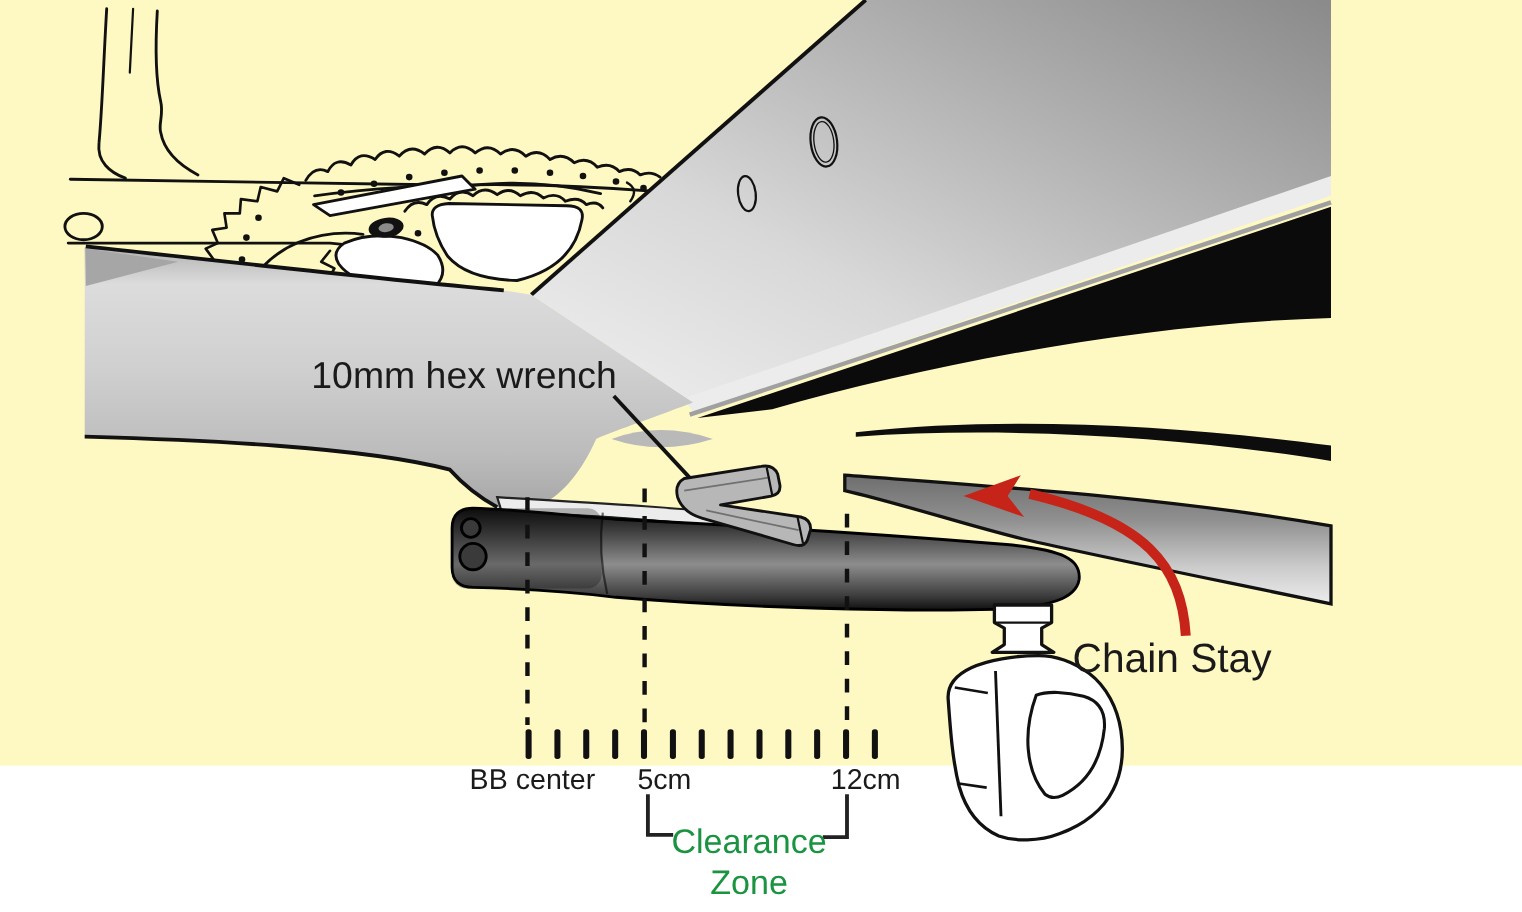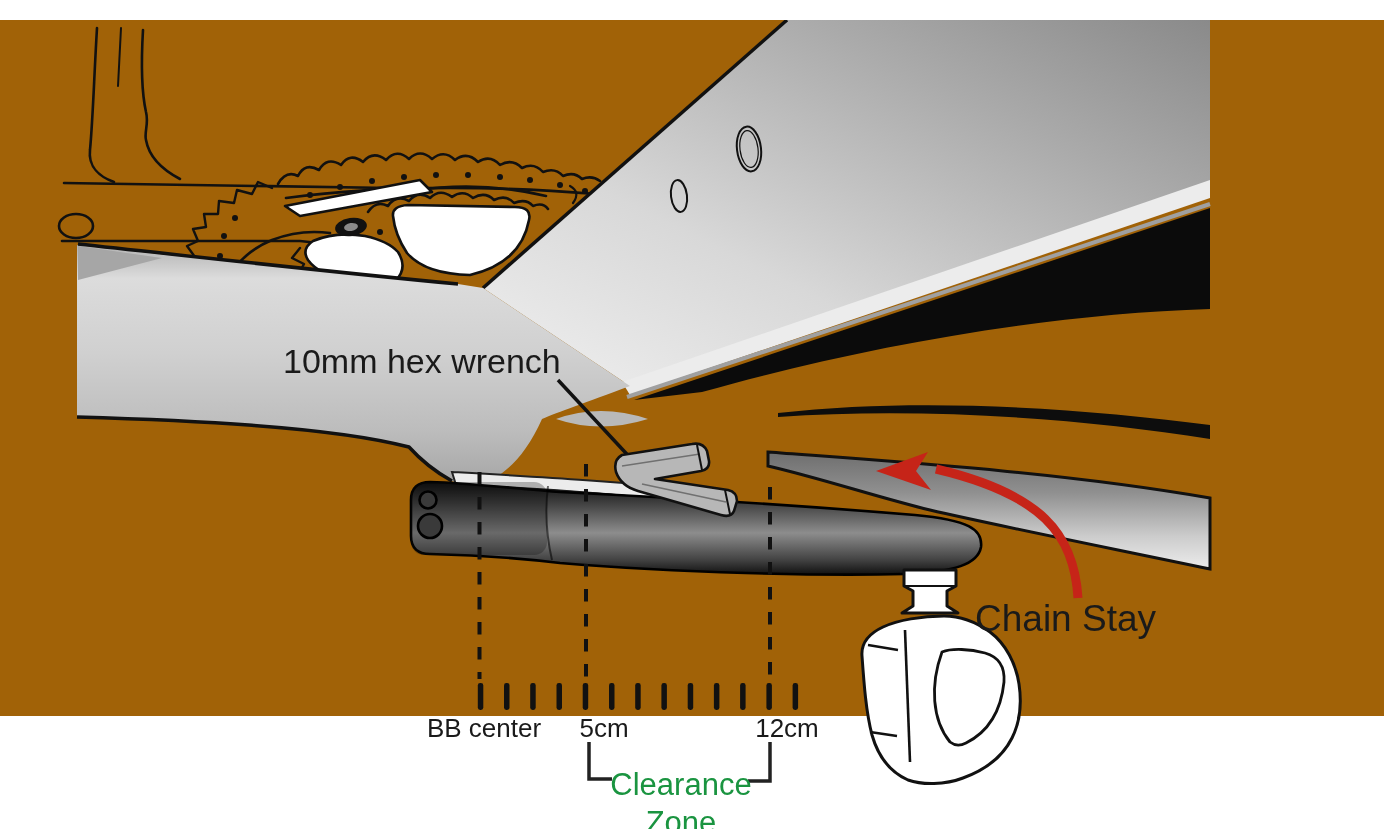--- a/index.html
+++ b/index.html
@@ -1,17 +1,17 @@
 <!DOCTYPE html>
 <html><head>
 <meta charset="utf-8">
 <style>
   html,body { margin:0; padding:0; background:#ffffff; }
   body { width:1384px; height:829px; overflow:hidden; font-family:"Liberation Sans", sans-serif; }
-  #stage { position:relative; width:1384px; height:696px; background:#a16207;margin-top:20px; }
+  #stage { position:relative; width:1384px; height:696px; background:#fef9c3; }
   svg text { font-family:"Liberation Sans", sans-serif; }
   .lbl   { fill:#1a1a1a; }
   .green { fill:#1a9440; }
 </style>
 </head>
 <body>
 
 <div id="stage">
 <svg width="1384" height="829" viewBox="0 0 1384 829" xmlns="http://www.w3.org/2000/svg">
   <defs>

